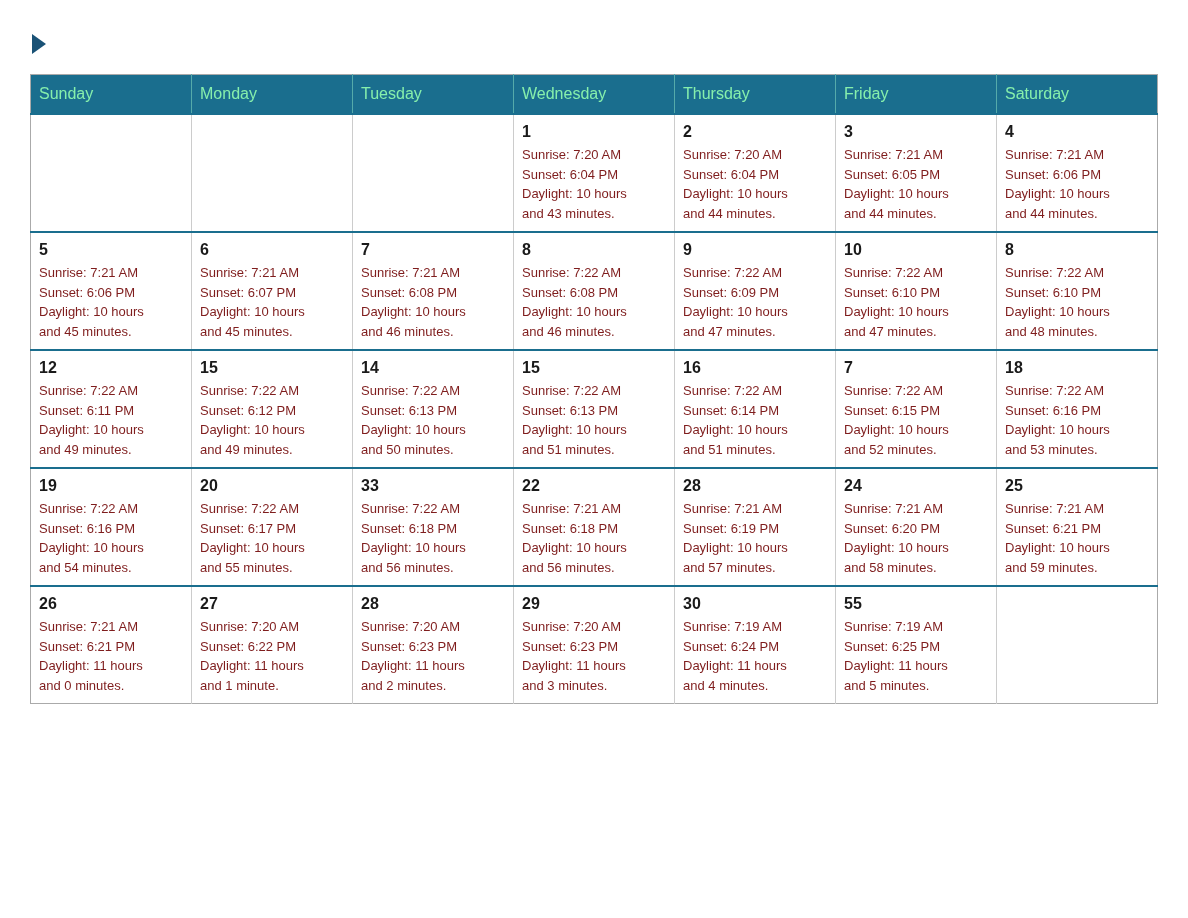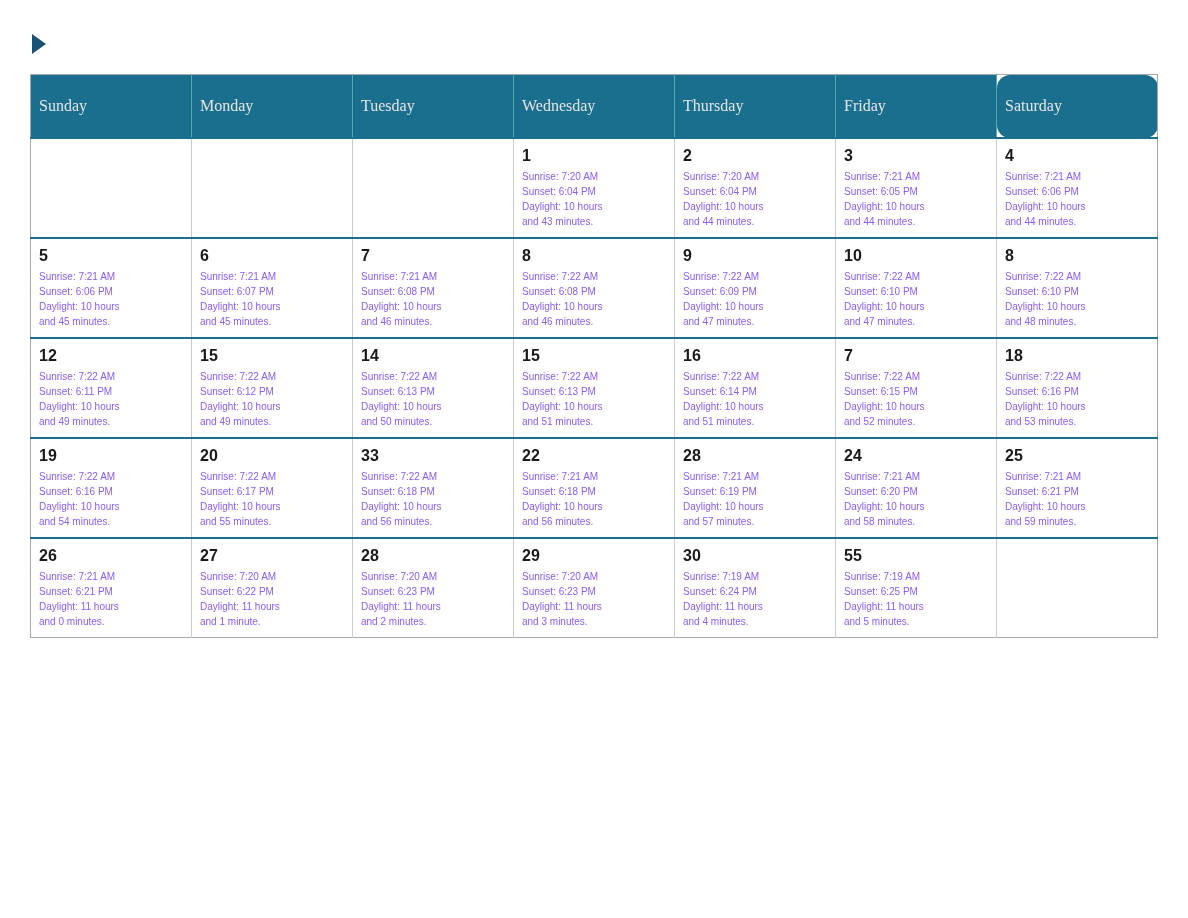--- a/index.html
+++ b/index.html
@@ -62,31 +62,29 @@
     }
     .calendar {
       width: 100%;
       border-collapse: collapse;
       border: 1px solid #aaa;
     }
     .calendar thead tr {
       background-color: #1a6e8e;
     }
     .calendar thead th {
-      color: #e5e5e5;
+      color: #86efac;
       font-size: 16px;
       font-weight: normal;
-      padding: 22px 8px;
+      padding: 10px 8px;
       text-align: left;
       border-right: 1px solid #5aa;
-      font-family: Liberation Serif, serif;
     }
     .calendar thead th:last-child {
       border-right: none;
-      border-radius: 13px;
     }
     .calendar tbody tr {
       border-top: 2px solid #1a6e8e;
     }
     .calendar tbody td {
       vertical-align: top;
       padding: 8px;
       border-right: 1px solid #ccc;
       width: 14.28%;
       min-height: 100px;
@@ -97,22 +95,22 @@
       border-right: none;
     }
     .day-num {
       font-size: 16px;
       font-weight: bold;
       color: #1a1a1a;
       display: block;
       margin-bottom: 4px;
     }
     .day-info {
-      font-size: 10px;
-      color: #8b5cf6;
+      font-size: 13px;
+      color: #7f1d1d;
       line-height: 1.5;
     }
     .empty-cell {
       background: #fff;
     }
   </style>
 </head>
 <body>
 
 <div class="header">

